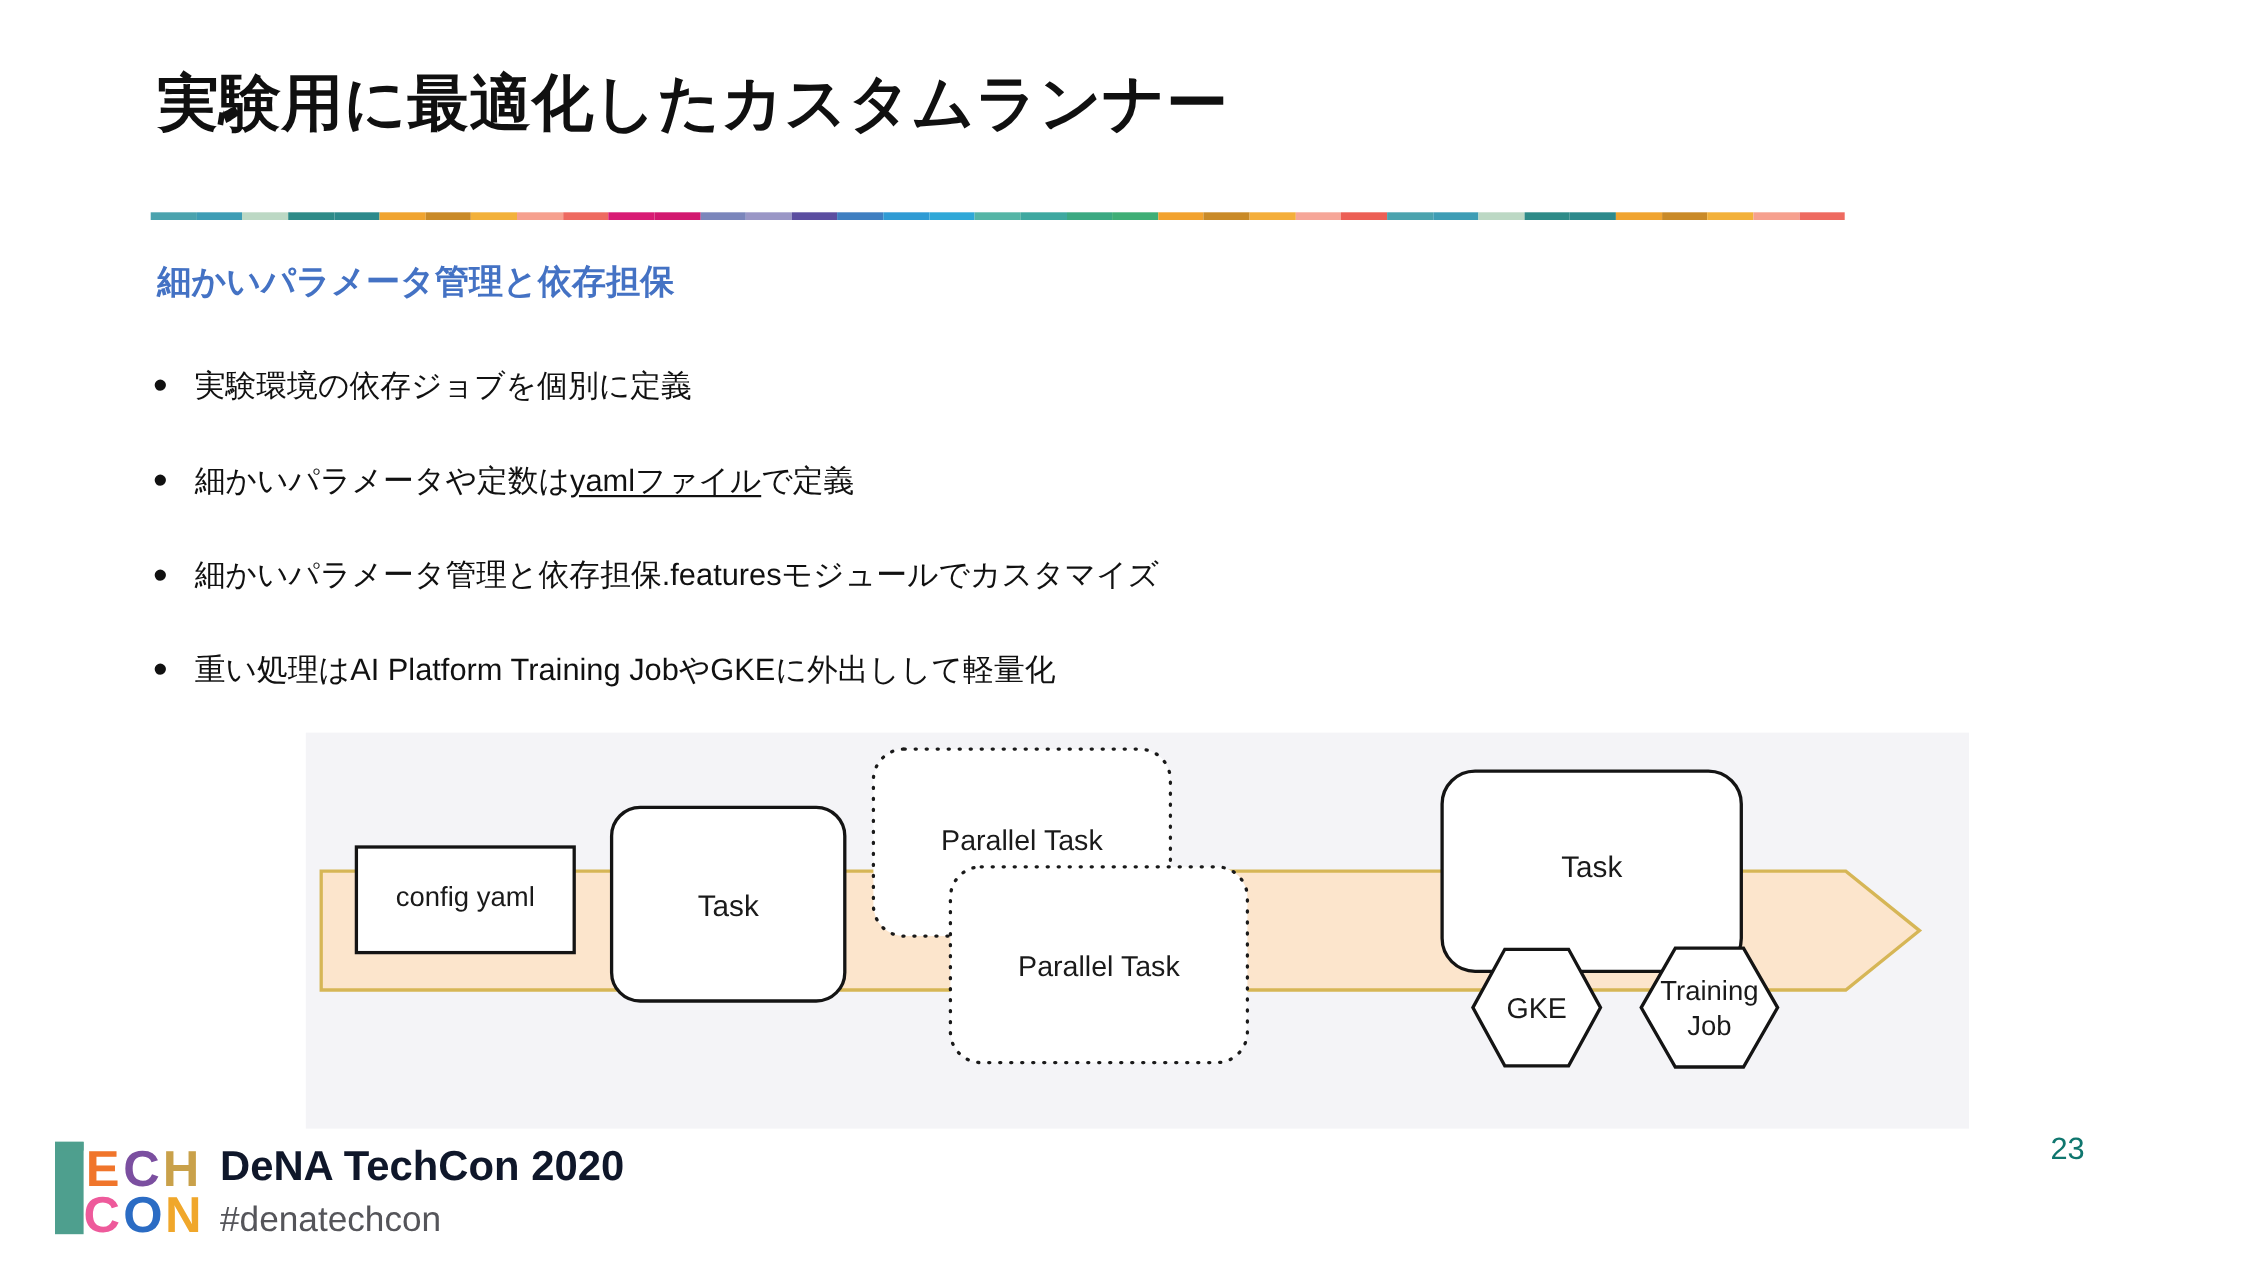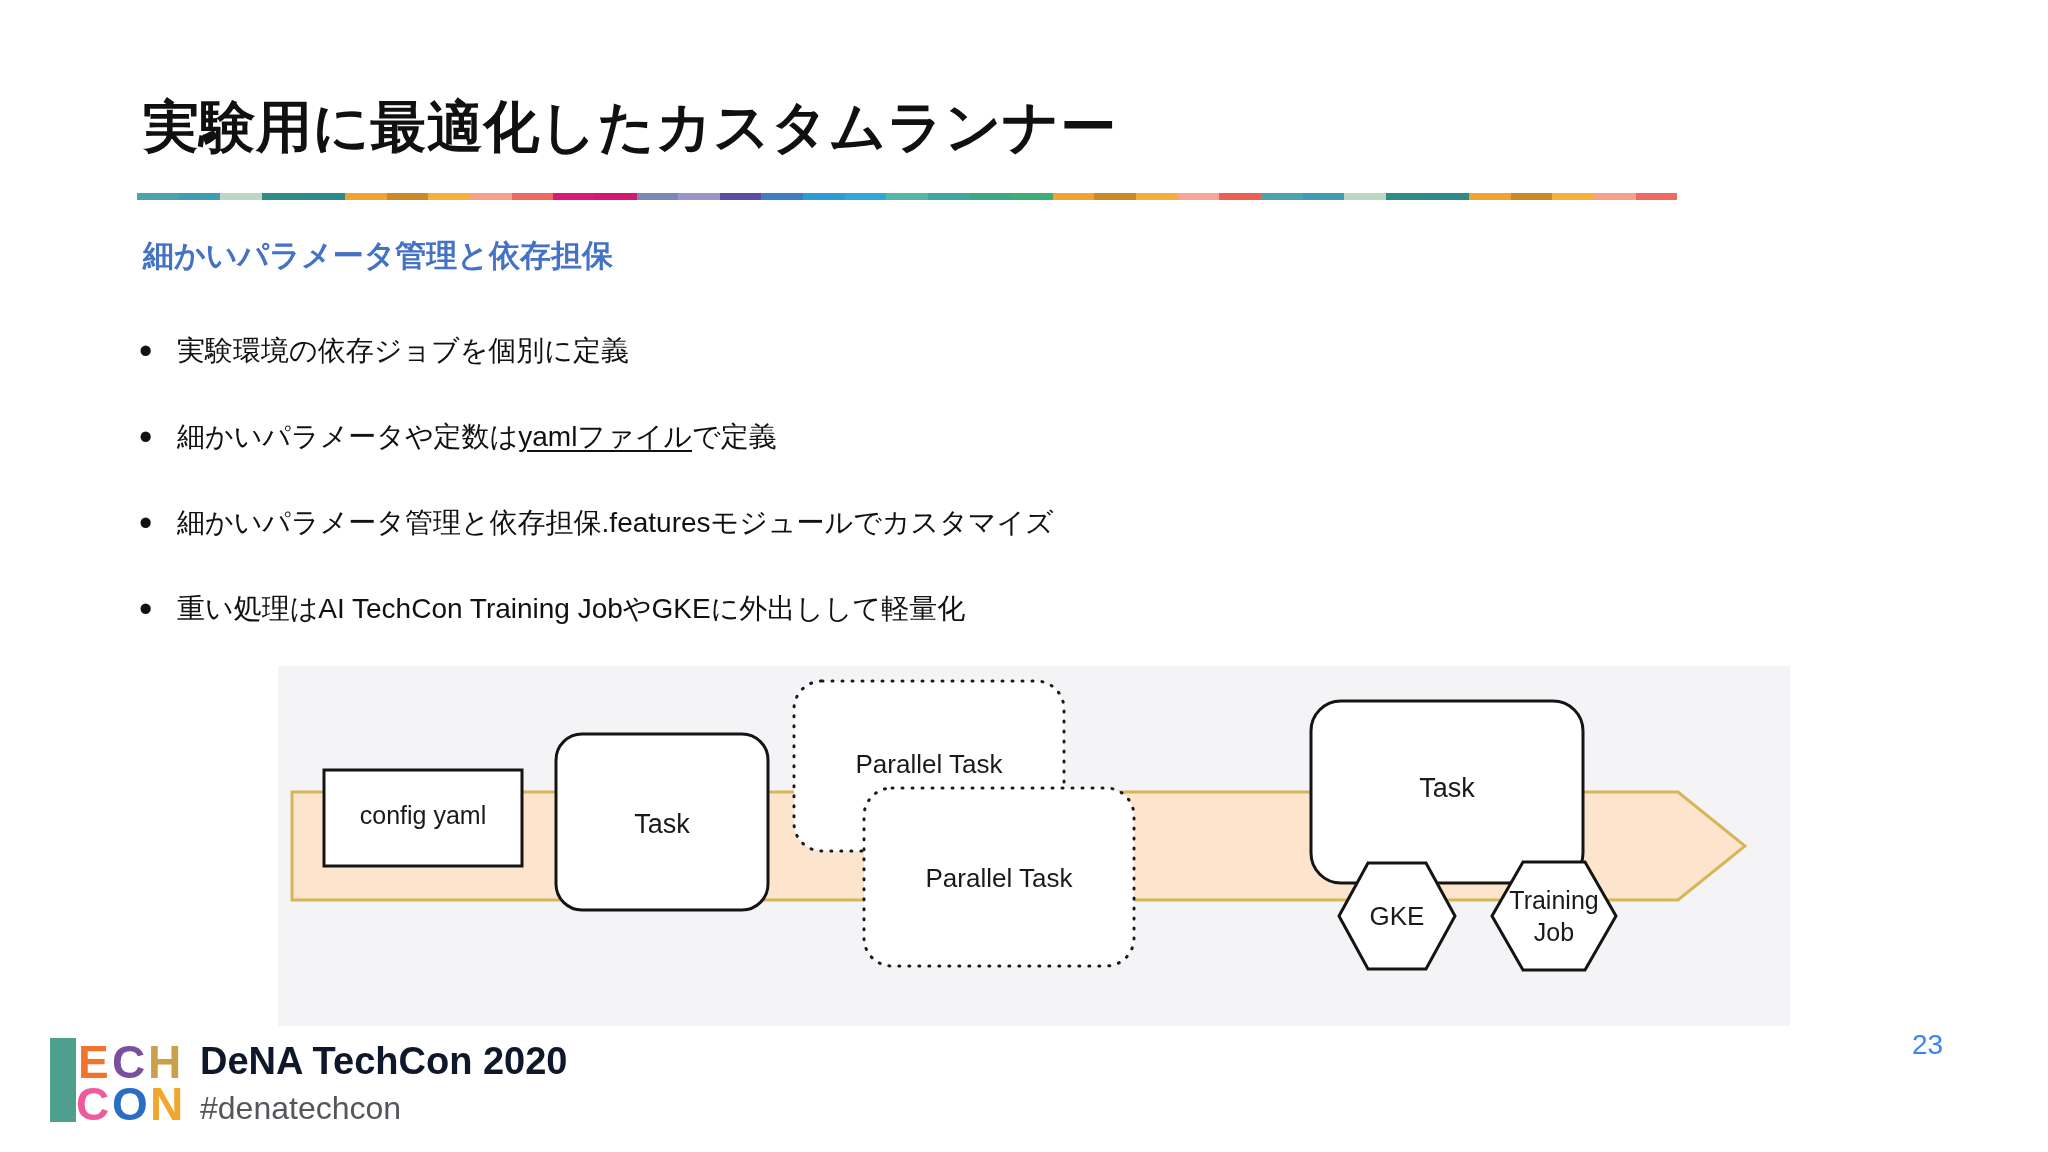--- a/index.html
+++ b/index.html
@@ -7,21 +7,21 @@
     width:2048px;height:1152px;
     background:#FFFFFF;
     font-family:"Liberation Sans","DejaVu Sans",sans-serif;
     overflow:hidden;
     position:relative;
   }
   
   .slide-title{
     position:absolute;left:143px;top:57px;
     font-size:56px;font-weight:bold;color:#101010;
-    letter-spacing:0.5px;white-space:nowrap;margin-top:33px;
+    letter-spacing:0.5px;white-space:nowrap;
   }
   
   .divider{
     position:absolute;left:137px;top:193px;width:1540px;height:7px;
     display:flex;
   }
   .divider span{height:100%;display:block;}
   
   .subtitle{
     position:absolute;left:143px;top:235px;
@@ -53,22 +53,22 @@
   .footer-logo{position:absolute;left:48px;top:1036px;width:140px;height:88px;}
   .footer-title{
     position:absolute;left:200px;top:1040px;
     font-size:38px;font-weight:bold;color:#0f172a;white-space:nowrap;
   }
   .footer-tag{
     position:absolute;left:200px;top:1090px;
     font-size:32px;color:#55555A;white-space:nowrap;
   }
   .page-number{
-    position:absolute;left:1912px;top:1029px;
-    font-size:28px;color:#3b82f6;
+    position:absolute;left:1864px;top:1029px;
+    font-size:28px;color:#0f766e;
   }
 </style>
 </head>
 <body>
 
 <div class="slide-title">実験用に最適化したカスタムランナー</div>
 
 <div class="divider">
     <span style="background: rgb(75, 163, 174); flex: 1 1 auto;"></span>
     <span style="background: rgb(62, 157, 181); flex: 1 1 auto;"></span>
@@ -126,21 +126,21 @@
   </div>
   <div class="bullet-row">
     <div class="bullet-dot">•</div>
     <div class="bullet-text">
       <span>細かいパラメータ管理と依存担保.featuresモジュールでカスタマイズ</span><span></span>
     </div>
   </div>
   <div class="bullet-row">
     <div class="bullet-dot">•</div>
     <div class="bullet-text">
-      <span>重い処理はAI TechCon Training JobやGKEに外出しして軽量化</span><span></span>
+      <span>重い処理はAI Platform Training JobやGKEに外出しして軽量化</span><span></span>
     </div>
   </div>
 </div>
 
 <div class="diagram" style="background: rgb(244, 244, 247);">
   <svg width="1512" height="360" viewBox="0 0 1512 360" xmlns="http://www.w3.org/2000/svg">
 
     <path d="M 14 126 L 1400 126 L 1467 180 L 1400 234 L 14 234 Z" fill="#FCE5CC" stroke="#D6B656" stroke-width="3"></path>
 
     <rect x="46" y="104" width="198" height="96" rx="0" fill="#FFFFFF" stroke="#141414" stroke-width="3"></rect>

